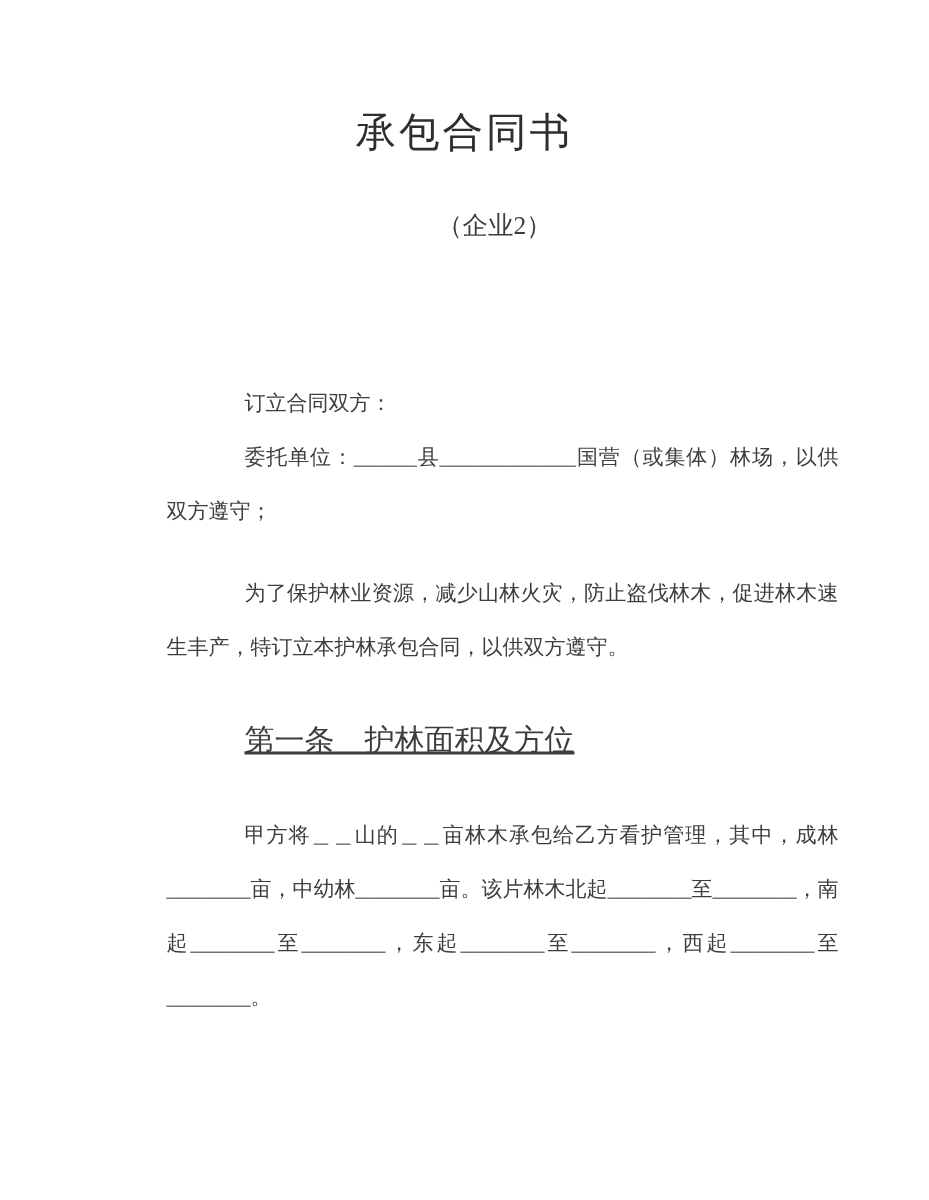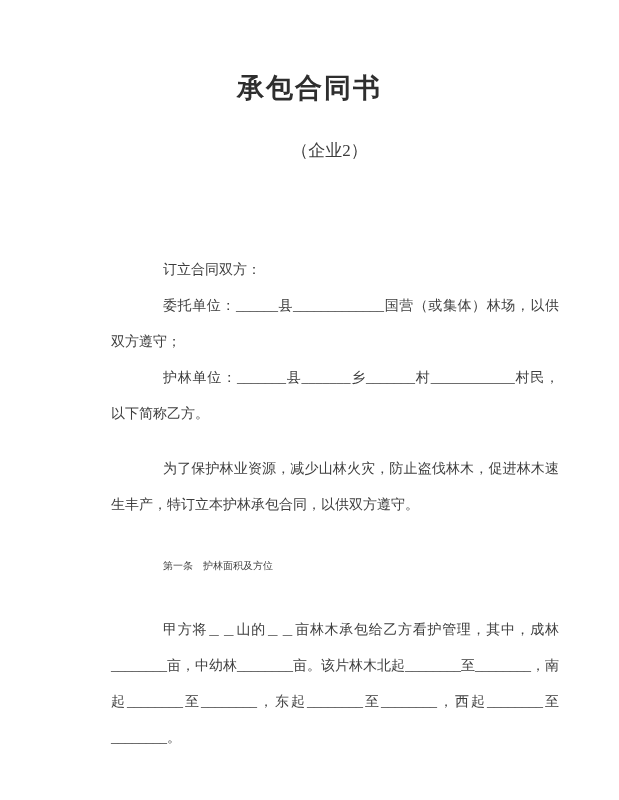--- a/index.html
+++ b/index.html
@@ -15,21 +15,21 @@
     box-sizing: border-box;
     font-family: "Liberation Serif", "DejaVu Serif", serif;
     color: #3d3d3d;
     overflow: hidden;
   }
   .doc-title {
     margin: 0;
     padding-top: 70px;
     text-align: center;
     font-size: 27px;
-    font-weight: bold;
+    font-weight: normal;
     letter-spacing: 2px;
     color: #2e2e2e;
   }
   .doc-subtitle {
     margin-top: 33px;
     text-align: center;
     font-size: 17px;
     color: #3d3d3d;
     margin-left: 40px;
   }
@@ -42,42 +42,42 @@
     margin-left: 47px;
   }
   .para {
     margin: 0;
     text-indent: 52px;
   }
   .para-purpose   { margin-top: 19px; }
   .article-heading {
     margin: 0;
     margin-top: 25px;
-    font-size: 10px;
+    font-size: 20px;
     font-weight: normal;
     text-indent: 52px;
     line-height: 36px;
+    text-decoration: underline;
   }
   .para-article1  { margin-top: 28px; }
   .article-heading.second { margin-top: 22px; }
 </style>
 </head>
 <body>
 
 <div class="page">
   <h1 class="doc-title">承包合同书</h1>
 
   <div class="doc-subtitle">（企业2）</div>
 
   <div class="doc-body">
     <p class="para">订立合同双方：</p>
 
     <p class="para">委托单位：______县_____________国营（或集体）林场，以供双方遵守；</p>
 
-    <p class="para">护林单位：_______县_______乡_______村____________村民，以下简称乙方。</p>
 
     <p class="para para-purpose">为了保护林业资源，减少山林火灾，防止盗伐林木，促进林木速生丰产，特订立本护林承包合同，以供双方遵守。</p>
 
     <h2 class="article-heading">第一条　护林面积及方位</h2>
 
     <p class="para para-article1">甲方将＿＿山的＿＿亩林木承包给乙方看护管理，其中，成林________亩，中幼林________亩。该片林木北起________至________，南起________至________，东起________至________，西起________至________。</p>
 
   </div>
 </div>
 

